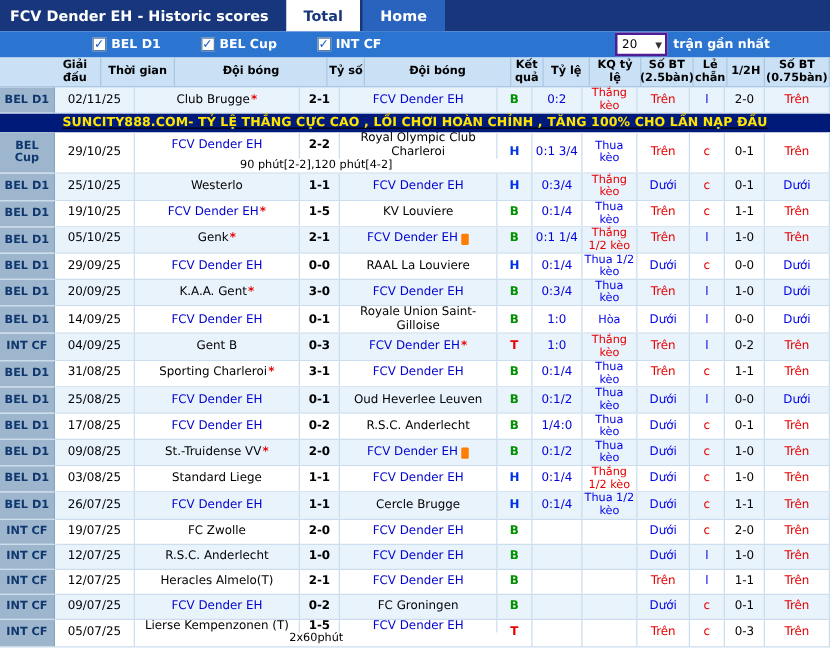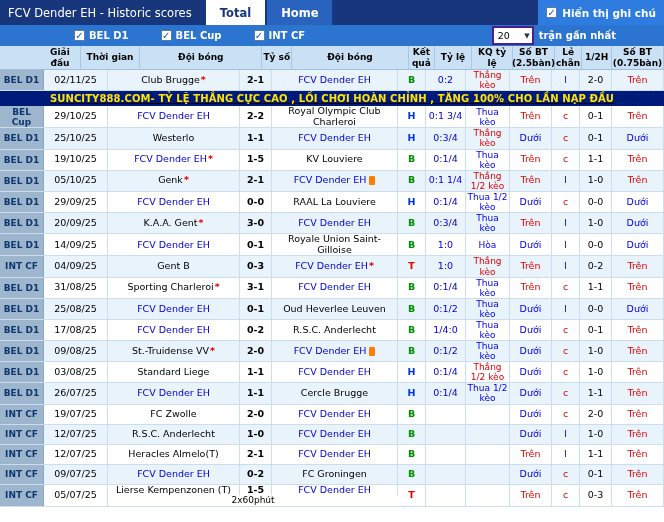--- a/index.html
+++ b/index.html
@@ -1,21 +1,21 @@
 <!DOCTYPE html>
 <html><head>
 <meta charset="utf-8">
 <style>
   html,body{margin:0;padding:0;background:#fff;}
   body{font-family:"DejaVu Sans","Liberation Sans",sans-serif;}
   .app{width:664px;height:522px;overflow:hidden;background:#fff;position:relative;}
 
   
   .topbar{height:25px;background:#17367b;display:flex;align-items:stretch;color:#fff;}
-  .topbar .title{font-size:11.5px;font-weight:normal;display:flex;align-items:center;padding:0 14px 0 8px;white-space:nowrap;}
+  .topbar .title{font-size:11.5px;font-weight:bold;display:flex;align-items:center;padding:0 14px 0 8px;white-space:nowrap;}
   .tab{display:flex;align-items:center;justify-content:center;font-size:11.5px;font-weight:bold;padding:0 14px;cursor:pointer;white-space:nowrap;}
   .tab.active{background:#ffffff;color:#17367b;}
   .tab.inactive{background:#2a63bd;color:#fff;margin-left:2px;}
   .topbar .spacer{flex:1;}
   .note-toggle{display:flex;align-items:center;background:#2e7ce0;padding:0 8px;font-size:10.5px;font-weight:bold;gap:5px;cursor:pointer;white-space:nowrap;}
 
   
   .cb{width:11px;height:11px;background:#fff;border:1px solid #5a7ba6;display:inline-flex;align-items:center;justify-content:center;font-size:10px;color:#1557c0;font-weight:bold;box-sizing:border-box;flex:0 0 auto;}
   .cb.checked::after{content:"✓";line-height:1;}
 
@@ -61,24 +61,20 @@
 </head>
 <body>
 
 <div class="app">
 
   <div class="topbar">
     <span class="title">FCV Dender EH - Historic scores</span>
     <div class="tab active">Total</div>
     <div class="tab inactive">Home</div>
     <div class="spacer"></div>
-    <label class="note-toggle">
-      <span class="cb checked"></span>
-      <span>Hiển thị ghi chú</span>
-    </label>
   </div>
 
   <div class="filterbar">
     <label class="f-item first">
       <span class="cb checked"></span>
       <span>BEL D1</span>
     </label>
     <label class="f-item">
       <span class="cb checked"></span>
       <span>BEL Cup</span>
@@ -142,20 +138,21 @@
         <div class="c-match">
           <div class="match-line">
             <div class="c w-home">
               <span class="team dender">FCV Dender EH</span>
             </div>
             <div class="c w-score score">2-2</div>
             <div class="c w-away">
               <span class="team">Royal Olympic Club Charleroi</span>
             </div>
           </div>
+          <div class="match-note">90 phút[2-2],120 phút[4-2]</div>
         </div>
         <div class="c w-res res res-H">H</div>
         <div class="c w-line line">0:1 3/4</div>
         <div class="c w-lr lr v-blue">Thua kèo</div>
         <div class="c w-ou25 v-red">Trên</div>
         <div class="c w-oe v-red">c</div>
         <div class="c w-ht">0-1</div>
         <div class="c w-ou075 v-red">Trên</div>
       </div>
       <div class="row alt">

